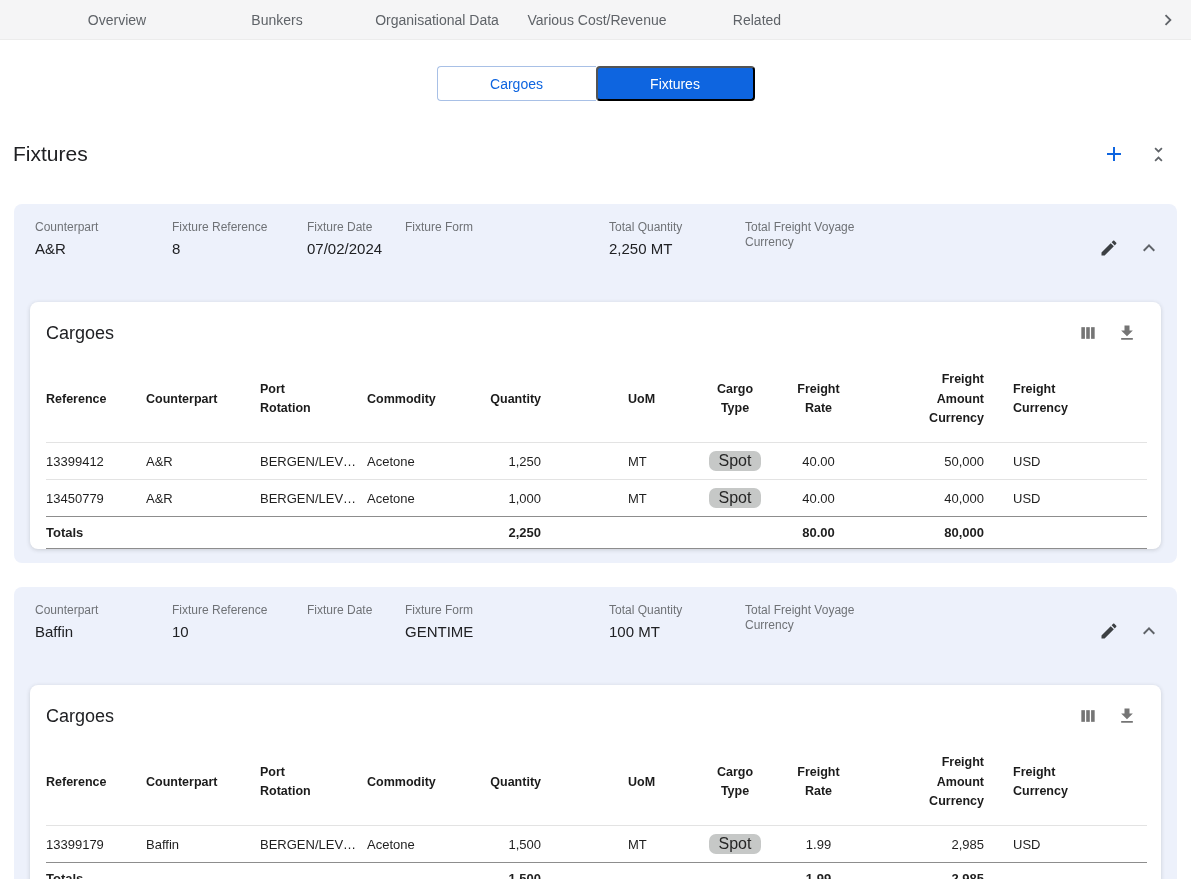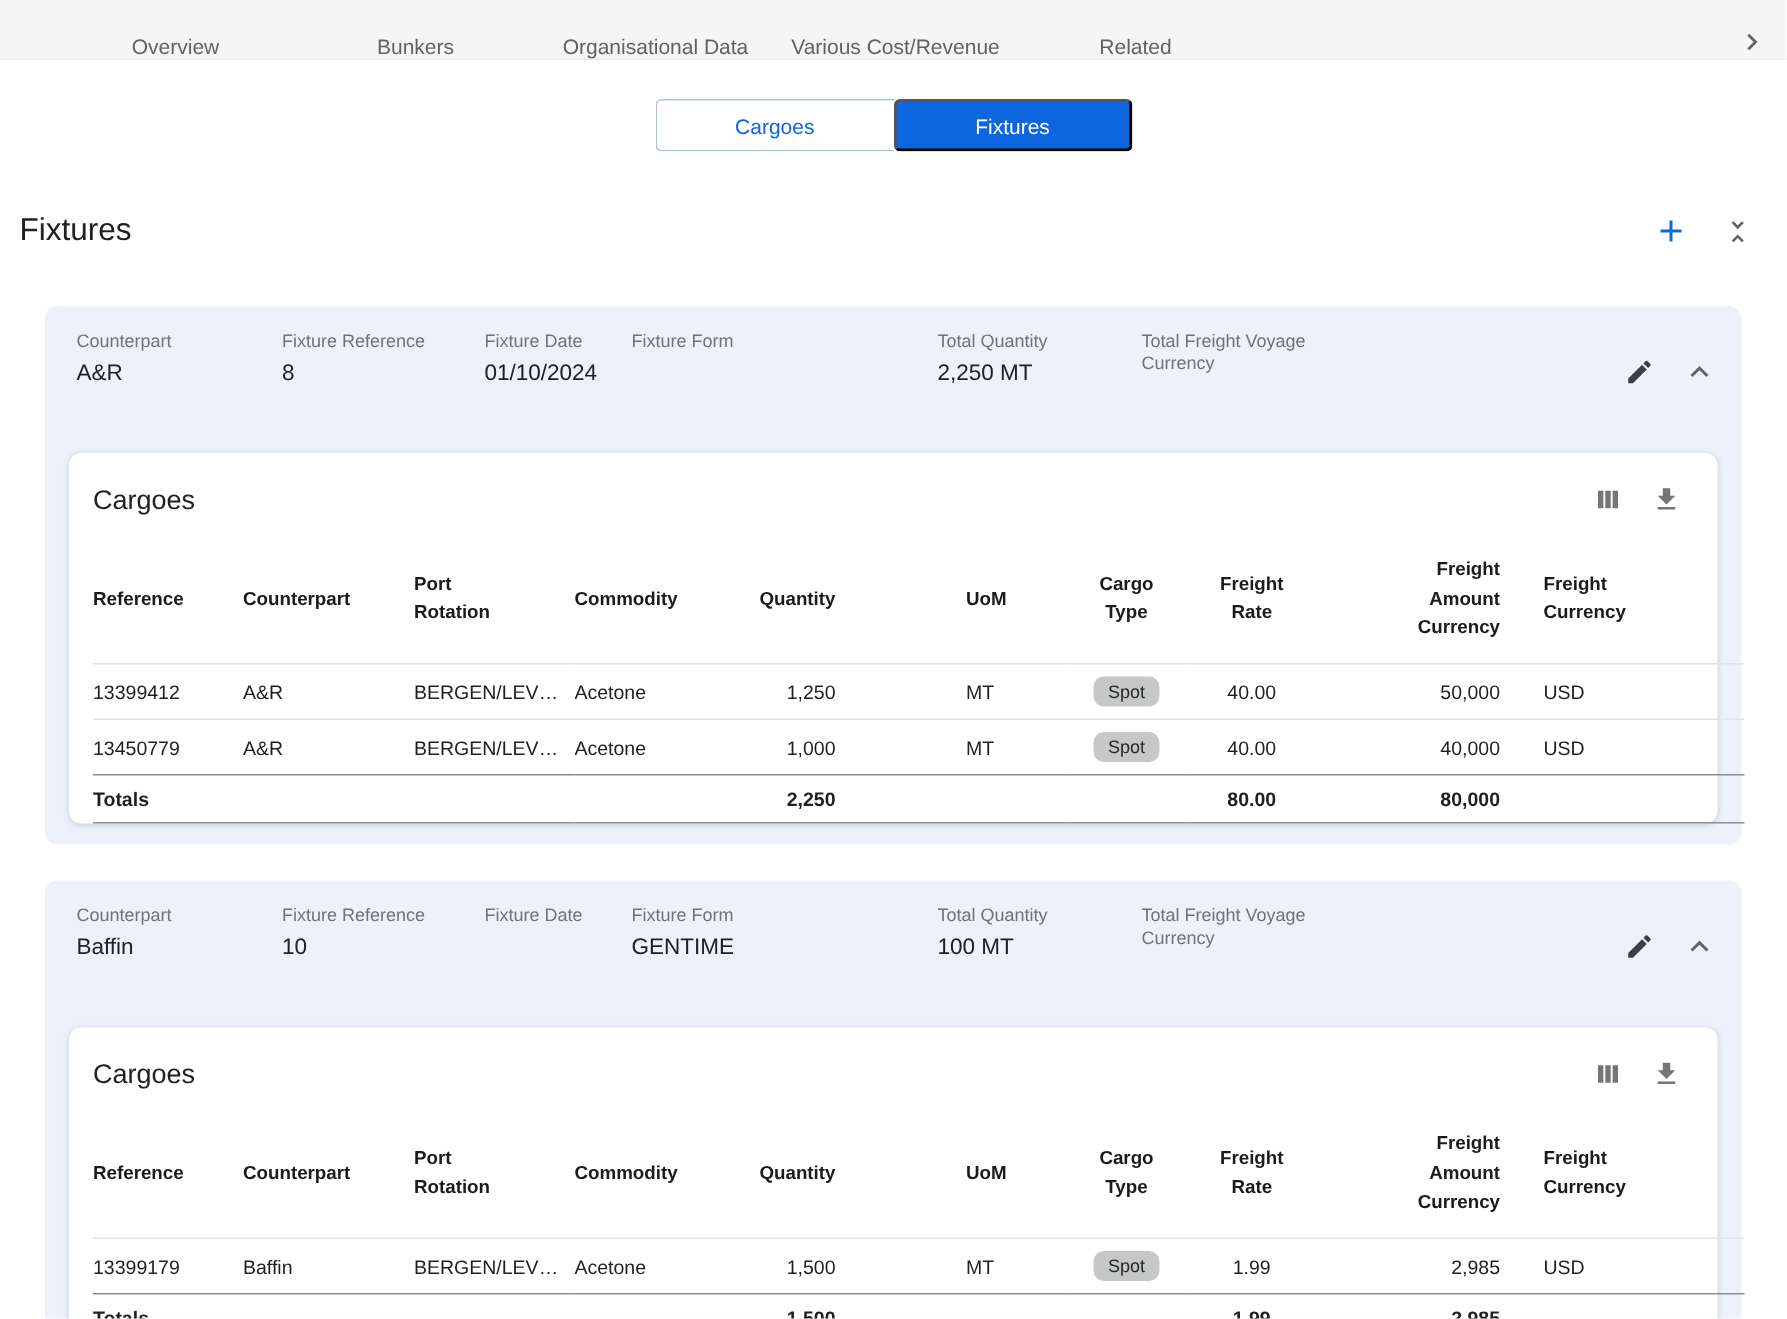--- a/index.html
+++ b/index.html
@@ -6,21 +6,21 @@
     --accent:#0e65e0;
     --card-bg:#edf1fb;
     --chip-bg:#c6c8c7;
   }
   *{box-sizing:border-box}
   body{
     margin:0;width:1191px;height:879px;overflow:hidden;background:#fff;
     font-family:"Liberation Sans",sans-serif;color:#202124;
   }
   
-  .tabbar{display:flex;align-items:flex-end;height:40px;background:#f5f5f6;
+  .tabbar{display:flex;align-items:center;height:40px;background:#f5f5f6;
     border-bottom:1px solid #ececec;padding-left:37px}
   .tabbar-tabs{display:flex}
   .tab{position:relative;width:160px;display:flex;align-items:center;justify-content:center;
     font-size:14px;color:#5f6368;cursor:pointer;white-space:nowrap}
   .tab.active{color:var(--accent)}
   .tab.active::after{content:"";position:absolute;left:0;right:0;bottom:0;height:3px;background:var(--accent)}
   .tab-overflow{margin-left:auto;display:flex;align-items:center;padding-right:12px;color:#5f6368;cursor:pointer}
   
   .toggle-row{display:flex;justify-content:center;margin-top:26px}
   .toggle-group{display:flex}
@@ -32,21 +32,21 @@
   .page-head{display:flex;align-items:center;justify-content:space-between;margin:27px 13px 0}
   .page-title{font-size:21px;font-weight:400;color:#202124}
   .head-actions{display:flex;align-items:center;gap:20px;padding-right:8px}
   .icon-btn{width:24px;height:24px;display:flex;align-items:center;justify-content:center;cursor:pointer;background:none;border:none;padding:0}
   .ic-accent{color:var(--accent)}
   .ic-gray{color:#5f6368}
   .ic-mid{color:#757575}
   .ic-dark{color:#3c4043}
   svg{display:block}
   
-  .fixture-card{margin:24px 30px 0;background:var(--card-bg);border-radius:8px;padding:16px 16px 14px}
+  .fixture-card{margin:24px 14px 0;background:var(--card-bg);border-radius:8px;padding:16px 16px 14px}
   .fixture-header{display:flex;align-items:flex-start;min-height:82px;padding-left:5px}
   .f-field{padding-right:8px}
   .f-label{font-size:12px;color:#6f7276;line-height:15px}
   .f-value{font-size:15px;color:#202124;margin-top:5px;line-height:18px;min-height:18px}
   .fw1{width:137px}.fw2{width:135px}.fw3{width:98px}.fw4{width:204px}.fw5{width:136px}.fw6{flex:1}
   .fw6 .f-label{max-width:118px}
   .header-actions{display:flex;gap:16px;align-items:center;margin-top:16px}
   
   .cargoes-card{background:#fff;border-radius:8px;box-shadow:0 1px 4px rgba(60,64,67,.20);padding:16px 16px 0}
   .cargoes-head{display:flex;align-items:center;justify-content:space-between;height:30px}
@@ -65,21 +65,21 @@
   .c7{text-align:center}
   .c8{text-align:center;padding-right:10px}
   .c9{text-align:right;padding-right:10px}
   .c10{padding-left:19px}
   th .hwrap{display:inline-block}
   th.c3 .hwrap{max-width:58px}
   th.c7 .hwrap{max-width:46px}
   th.c8 .hwrap{max-width:50px}
   th.c9 .hwrap{max-width:62px}
   th.c10 .hwrap{max-width:62px}
-  .chip{display:inline-block;background:var(--chip-bg);color:#262626;font-size:12px;line-height:14px;
+  .chip{display:inline-block;background:var(--chip-bg);color:#262626;font-size:16px;line-height:14px;
     padding:3px 10px;border-radius:7px}
 </style>
 </head>
 <body>
 
 <header class="tabbar">
   <nav class="tabbar-tabs">
       <div class="tab">
         <span>Overview</span>
       </div>
@@ -142,21 +142,21 @@
         <div class="f-field fw1">
           <div class="f-label">Counterpart</div>
           <div class="f-value">A&amp;R</div>
         </div>
         <div class="f-field fw2">
           <div class="f-label">Fixture Reference</div>
           <div class="f-value">8</div>
         </div>
         <div class="f-field fw3">
           <div class="f-label">Fixture Date</div>
-          <div class="f-value">01/10/2024</div>
+          <div class="f-value">07/02/2024</div>
         </div>
         <div class="f-field fw4">
           <div class="f-label">Fixture Form</div>
           <div class="f-value"></div>
         </div>
         <div class="f-field fw5">
           <div class="f-label">Total Quantity</div>
           <div class="f-value">2,250 MT</div>
         </div>
         <div class="f-field fw6">

